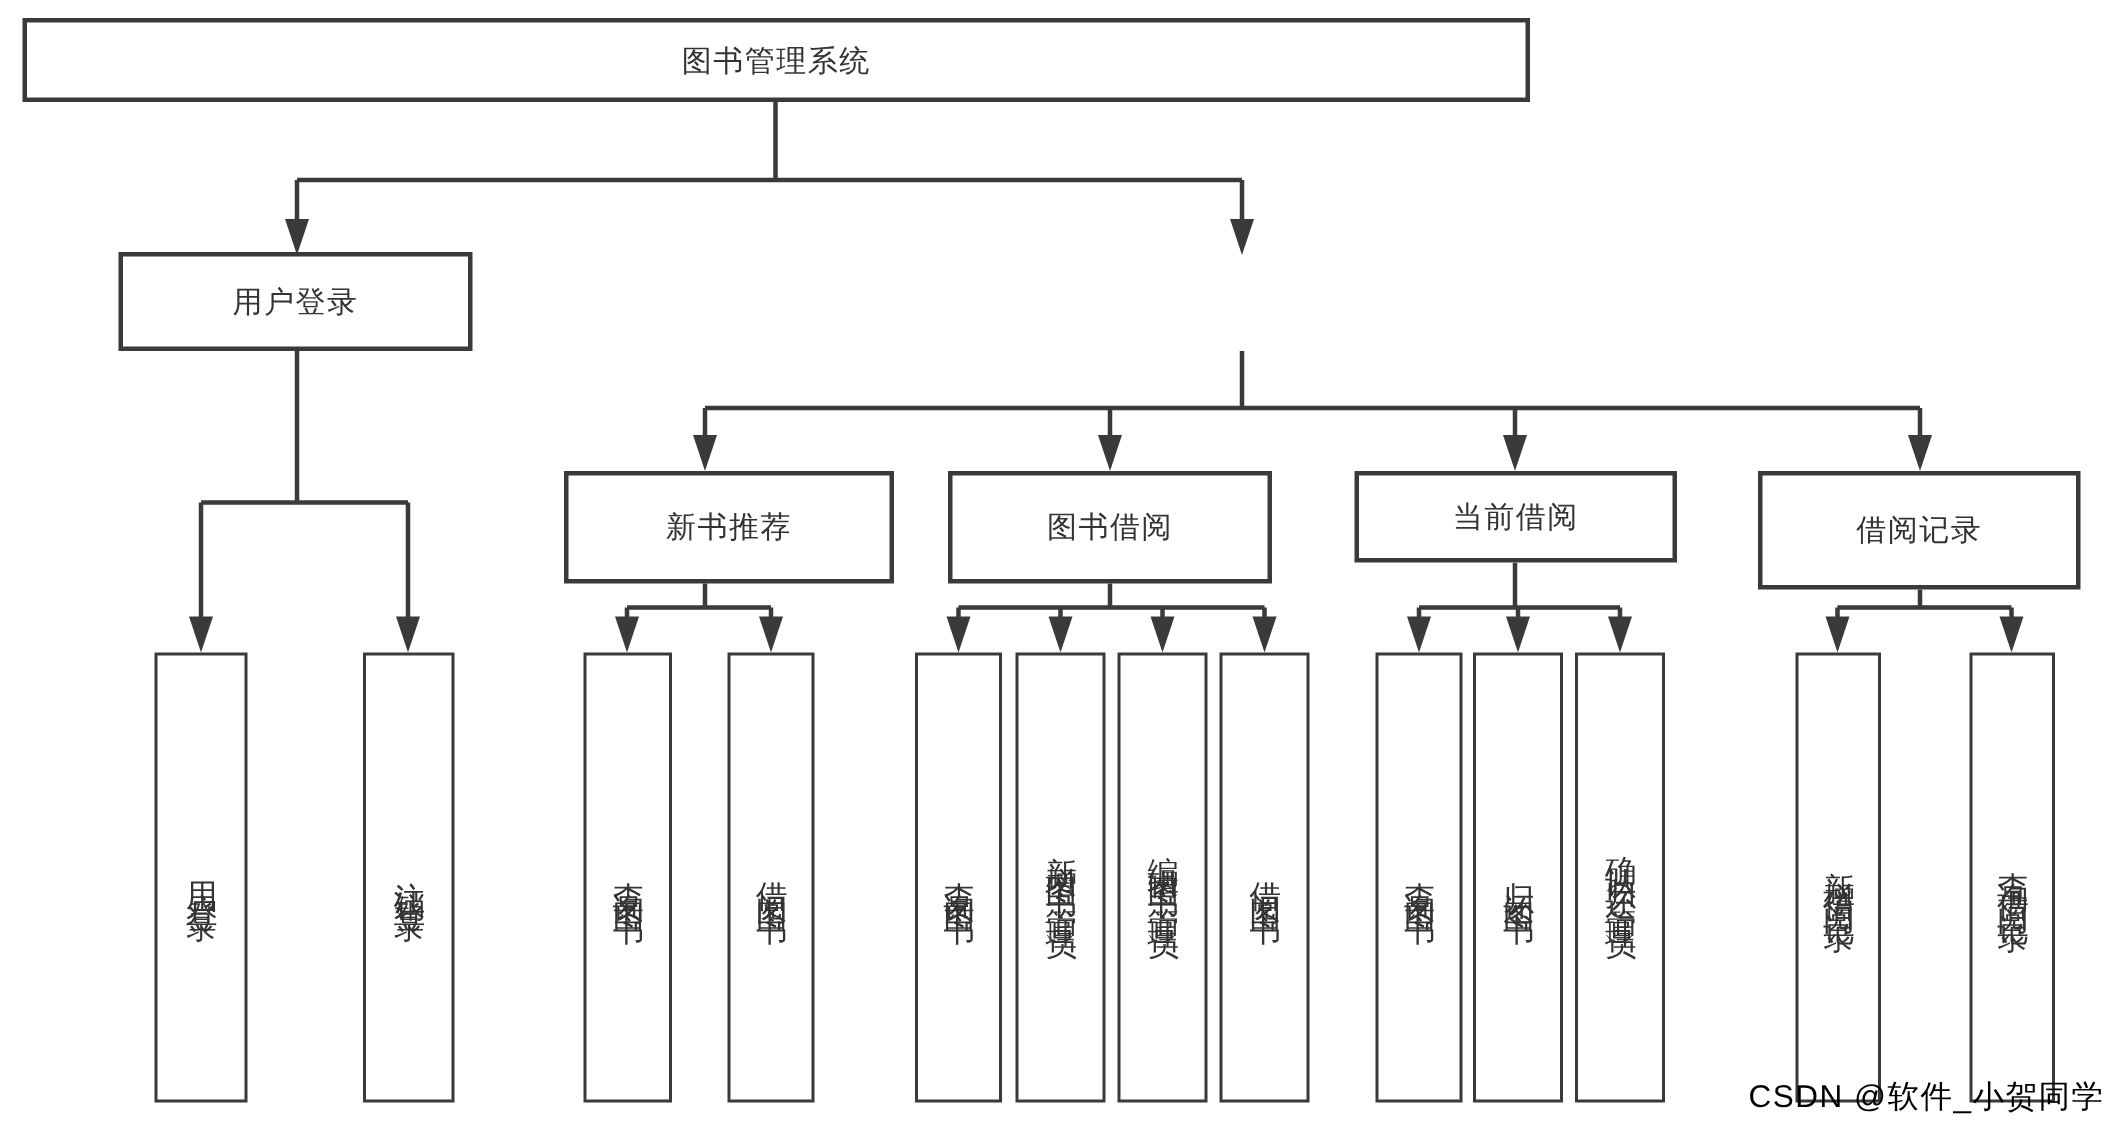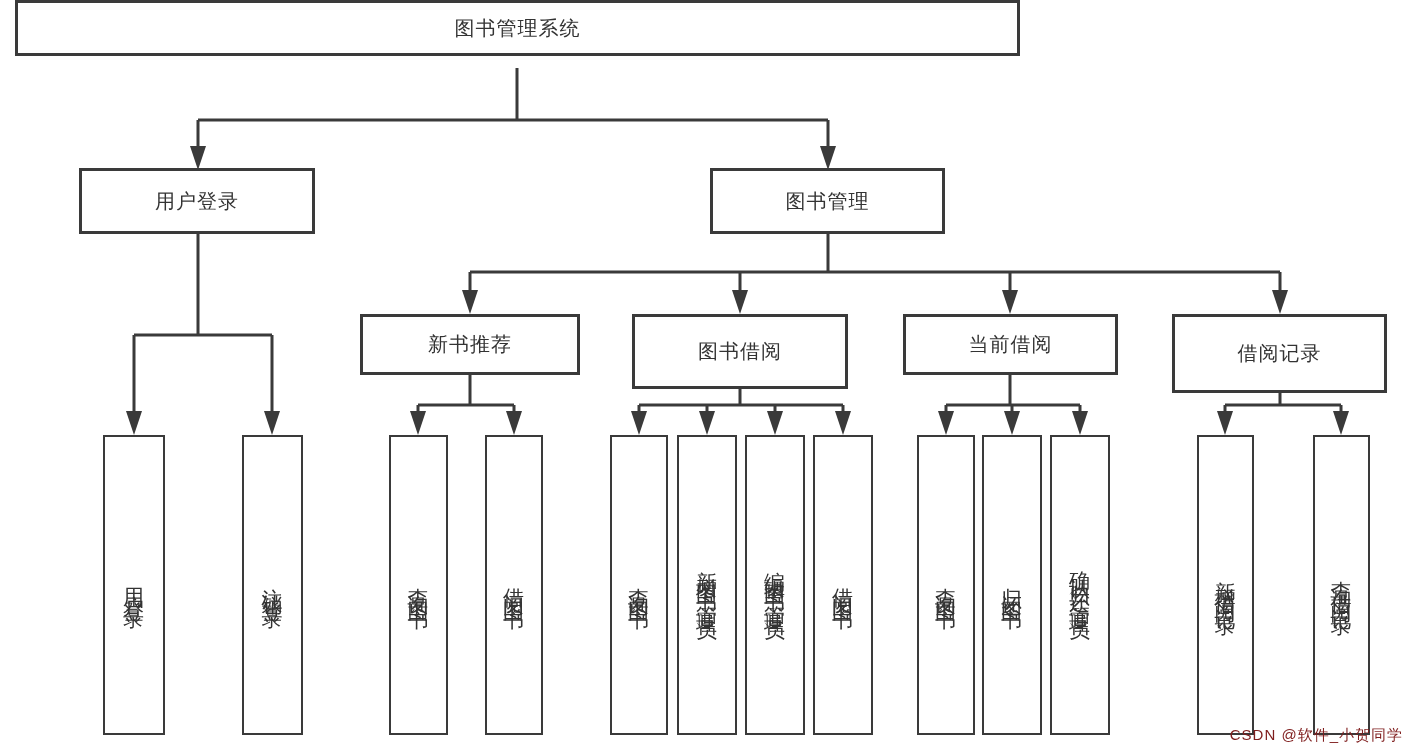--- a/index.html
+++ b/index.html
@@ -45,22 +45,22 @@
     writing-mode: vertical-rl;
     font-size: 21px;
     color: #333333;
     letter-spacing: 7px;
     line-height: 1;
   }
   .watermark {
     position: absolute;
     right: 2px;
     bottom: 2px;
-    font-size: 15px;
-    color: #7f1d1d;
+    font-size: 21px;
+    color: #000000;
     letter-spacing: 1px;
     z-index: 5;
     white-space: nowrap;
   }
 </style>
 </head>
 <body>
 
 <div class="canvas">
 
@@ -121,32 +121,29 @@
 
     <g stroke="#3a3a3a" stroke-width="3" fill="none">
       <path d="M1280 375 V405 M1225 405 H1341 M1225 405 V413 M1341 405 V413"></path>
     </g>
     <g fill="#3a3a3a" stroke="none">
       <polygon points="1217,411 1233,411 1225,435"></polygon>
       <polygon points="1333,411 1349,411 1341,435"></polygon>
     </g>
   </svg>
 
-  <div class="hbox" style="left:15px; top:0; width:1005px; height:56px; border-width:3.5px;align-items:center;">
+  <div class="hbox" style="left:15px; top:12px; width:1005px; height:56px; border-width:3.5px;align-items:center;">
     <span>图书管理系统</span>
   </div>
 
   <div class="hbox" style="left:79px; top:168px; width:236px; height:66px;">
     <span>用户登录</span>
   </div>
-  <div class="hbox" style="left:710px; top:168px; width:235px; height:66px;">
-    <span>图书管理</span>
-  </div>
-
-  <div class="hbox" style="left:360px; top:314px; width:220px; height:61px;">
+
+  <div class="hbox" style="left:376px; top:314px; width:220px; height:75px;">
     <span>新书推荐</span>
   </div>
   <div class="hbox" style="left:632px; top:314px; width:216px; height:75px;">
     <span>图书借阅</span>
   </div>
   <div class="hbox" style="left:903px; top:314px; width:215px; height:61px;">
     <span>当前借阅</span>
   </div>
   <div class="hbox" style="left:1172px; top:314px; width:215px; height:79px;">
     <span>借阅记录</span>

